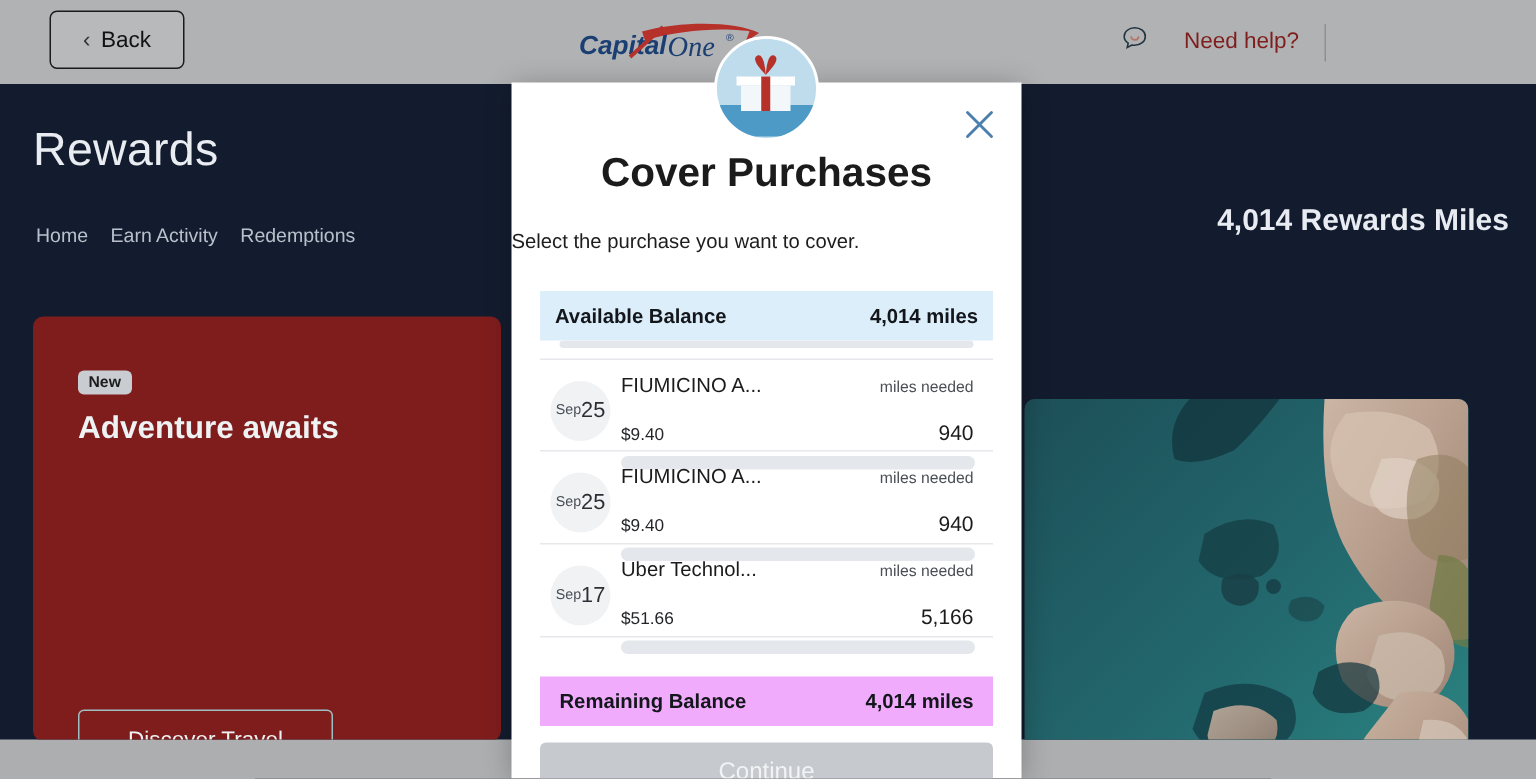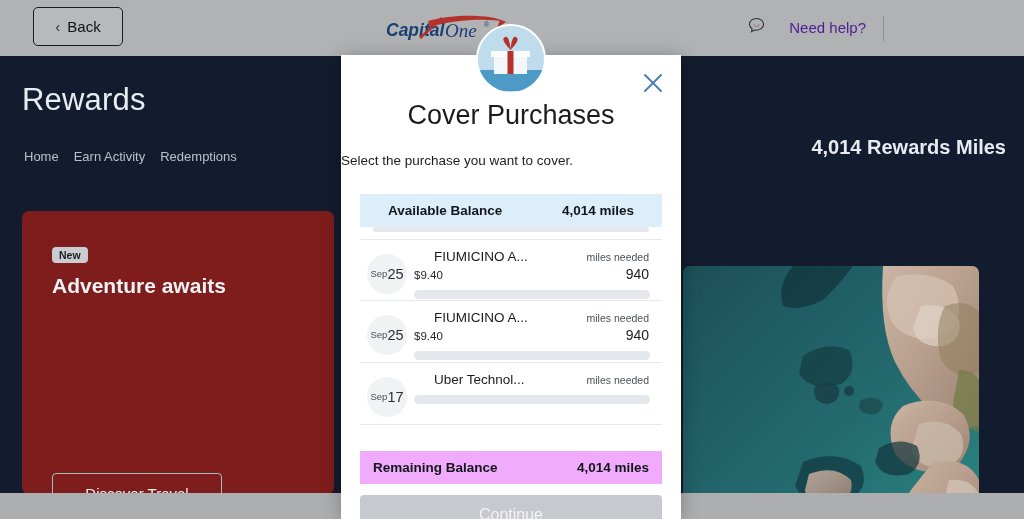--- a/index.html
+++ b/index.html
@@ -24,21 +24,21 @@
   }
   .back-chev { font-size: 15px; color: #333; line-height: 1; }
   .brand {
     position: absolute; left: 384px; top: 12px;
     display: flex; align-items: flex-start;
   }
   .brand svg { display: block; }
   .needhelp {
     position: absolute; right: 158px; top: 16px;
     display: flex; align-items: center; gap: 23px;
-    color: #4c1d95; font-size: 15px; cursor: pointer;
+    color: #7f1d1d; font-size: 15px; cursor: pointer;
   }
   .needhelp .divider {
     position: absolute; right: -18px; top: 0px; width: 1px; height: 25px; background: #8e8f91;
   }
 
   
   .page {
     position: absolute; left: 0; top: 56px; width: 1024px; height: 437px;
     background: #131c2e; overflow: hidden; padding-left: 18px;
   }
@@ -99,35 +99,35 @@
     border-radius: 50%; overflow: hidden; z-index: 5;
     border: 2.5px solid #ffffff; background: #bcdceb;
   }
   .gift svg { display: block; }
   .close-x {
     position: absolute; right: 14px; top: 14px; width: 28px; height: 28px;
     cursor: pointer; display: flex; align-items: center; justify-content: center;
   }
   .modal-title {
     position: absolute; top: 45px; left: 0; width: 100%;
-    text-align: center; font-size: 27px; color: #1b1b1b; font-weight: 400;
+    text-align: center; font-size: 27px; color: #1b1b1b; font-weight: 700;
   }
   .modal-sub {
     position: absolute; top: 98px; left: 0; width: 100%;
     text-align: left; font-size: 13.5px; color: #1d1d1d;
   }
 
   .list-wrap {
     position: absolute; left: 19px; top: 139px; width: 302px; height: 253px;
     overflow: hidden;
   }
   .bal-row {
     height: 33px; background: #ddeefb;
     display: flex; align-items: center; justify-content: space-between;
-    padding: 0 28px; font-size: 13.5px; font-weight: bold; color: #13161a;
+    padding: 0 10px; font-size: 13.5px; font-weight: bold; color: #13161a;
   }
   .bal-row .amt { font-weight: bold; }
 
   .scroll-area { position: relative; height: 220px; overflow: hidden; }
   .cut-bar {
     position: absolute; left: 13px; top: 0px; width: 276px; height: 5px;
     background: #e4e7ec; border-radius: 4px;
   }
   .tx-row {
     position: relative; height: 62px; border-bottom: 1px solid #e6e8ec;
@@ -136,24 +136,24 @@
   .tx-row.first { margin-top: 12px; border-top: 1px solid #e6e8ec; }
   .date-chip {
     position: absolute; left: 7px; top: 14px; width: 40px; height: 40px;
     border-radius: 50%; background: #f1f2f4;
     display: flex; flex-direction: row; align-items: center; justify-content: center;
     line-height: 1;
   }
   .date-chip .m { font-size: 9.5px; color: #4a4f57; }
   .date-chip .d { font-size: 14.5px; color: #2b2f35; margin-top: 1px; text-align: center; }
   .tx-main { margin-left: 41px; }
-  .tx-line1 { display: flex; justify-content: space-between; align-items: baseline; margin-left: 20px; }
+  .tx-line1 { display: flex; justify-content: space-between; align-items: baseline; }
   .tx-merchant { font-size: 13.5px; color: #1b1b1b; }
   .tx-needlbl { font-size: 10.5px; color: #4b5057; }
-  .tx-line2 { display: flex; justify-content: space-between; align-items: baseline; margin-top: 2px; }
+  .tx-line2 { display: flex; justify-content: space-between; align-items: baseline; margin-top: 16px; }
   .tx-amount { font-size: 11.5px; color: #232529; }
   .tx-miles { font-size: 14px; color: #1b1b1b; }
   .slider {
     margin-left: 41px; margin-top: 8px; height: 9px; width: 236px;
     background: #e4e7ec; border-radius: 5px; cursor: pointer;
   }
 
   .remain-row {
     position: absolute; left: 19px; top: 396px; width: 302px; height: 33px;
     background: #f0abfc;
@@ -318,20 +318,24 @@
         <div class="tx-row">
           <div class="date-chip">
             <span class="m">Sep</span>
             <span class="d">17</span>
           </div>
           <div class="tx-main">
             <div class="tx-line1">
               <span class="tx-merchant">Uber Technol...</span>
               <span class="tx-needlbl">miles needed</span>
             </div>
+            <div class="tx-line2">
+              <span class="tx-amount">$51.66</span>
+              <span class="tx-miles">5,166</span>
+            </div>
           </div>
           <div class="slider"></div>
         </div>
       </div>
     </div>
 
     <div class="remain-row">
       <span>Remaining Balance</span>
       <span class="amt">4,014 miles</span>
     </div>

